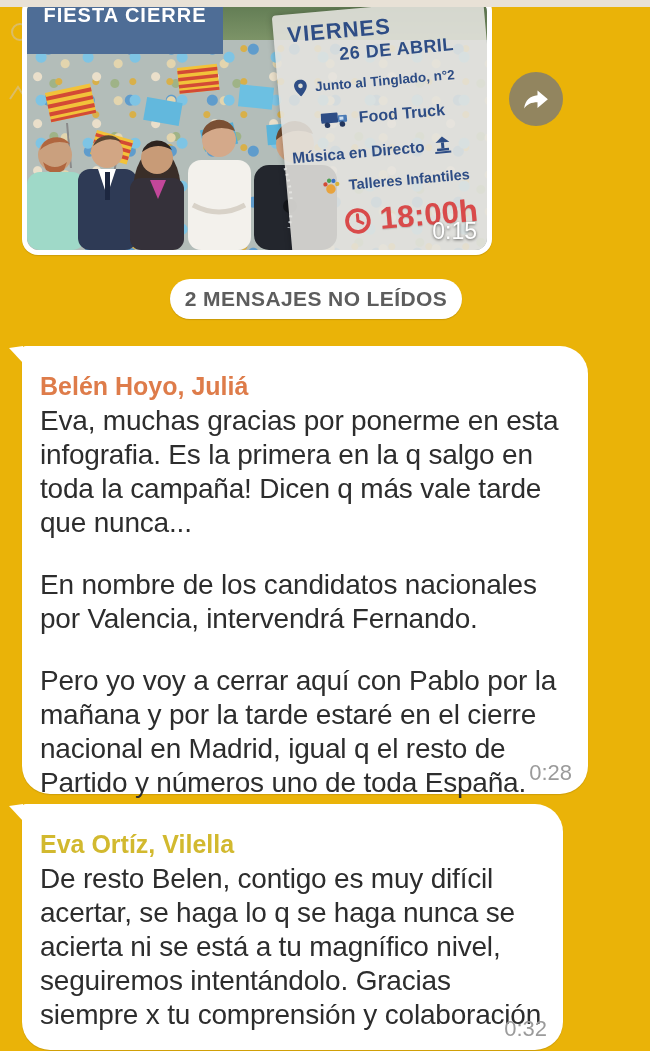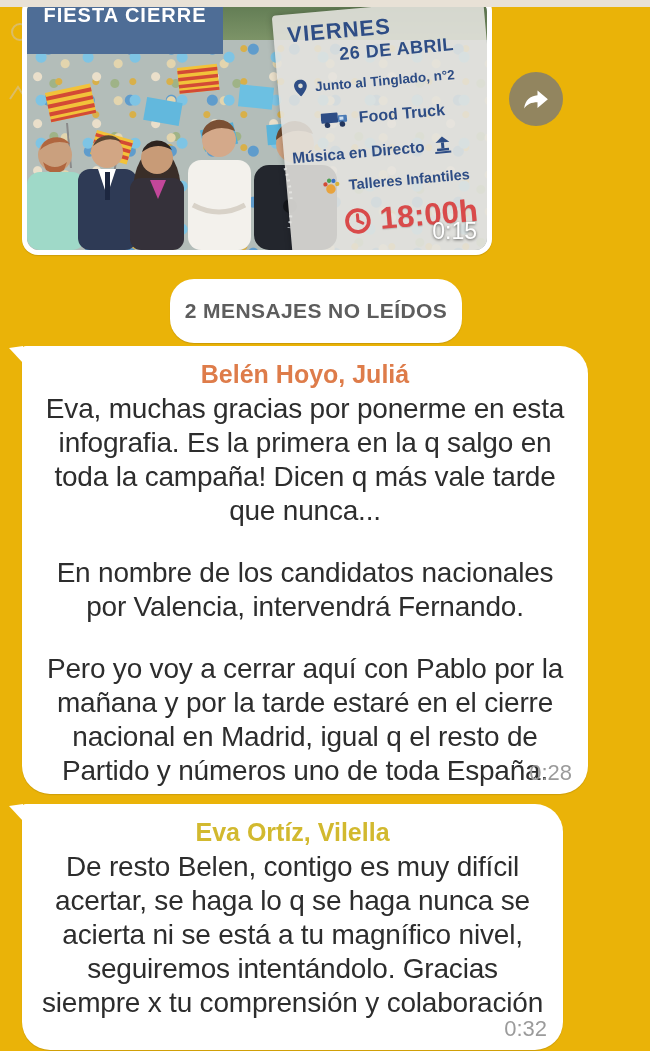--- a/index.html
+++ b/index.html
@@ -39,27 +39,27 @@
   .pp-kids{left:36px;top:166px;font-size:14.5px;}
   .pp-time{left:54px;top:194px;font-size:31px;color:#d94a4a;text-shadow:0 1px 1px rgba(0,0,0,.15);}
   .pp-row svg{flex:0 0 auto;}
   .pp-row .gap{width:8px;}
   .duration{position:absolute;right:10px;bottom:5px;color:#fff;font-size:23px;
     text-shadow:0 1px 3px rgba(0,0,0,.6);}
   .forward-btn{position:absolute;left:509px;top:65px;width:54px;height:54px;border-radius:50%;
     background:rgba(121,121,121,.78);display:flex;align-items:center;justify-content:center;}
 
   
-  .unread-pill{position:absolute;left:170px;top:272px;width:292px;height:64px;background:#fff;
+  .unread-pill{position:absolute;left:170px;top:272px;width:292px;height:40px;background:#fff;
     border-radius:24px;box-shadow:0 1px 1px rgba(0,0,0,.14);display:flex;align-items:center;
     justify-content:center;font-size:21px;font-weight:bold;color:#5d5d5d;letter-spacing:.4px;}
 
   
   .msg{position:absolute;background:#fff;border-radius:28px;border-top-left-radius:4px;
-    box-shadow:0 1px 1px rgba(0,0,0,.12);padding:10px 18px 8px 18px;text-align:center;}
+    box-shadow:0 1px 1px rgba(0,0,0,.12);padding:22px 18px 8px 18px;}
   .msg .tail{position:absolute;left:-13px;top:0;}
   .sender{font-size:25px;font-weight:bold;line-height:36px;display:block;}
   .msg p{margin:0 0 28px 0;font-size:28px;line-height:34px;color:#2d2d2d;letter-spacing:-.2px;}
   .msg p:last-of-type{margin-bottom:0;}
   .stamp{position:absolute;right:16px;bottom:8px;font-size:22px;color:#9b9b9b;}
   #msg1{left:22px;top:339px;width:566px;height:448px;}
   #msg2{left:22px;top:797px;width:541px;height:246px;}
 </style>
 </head>
 <body>

